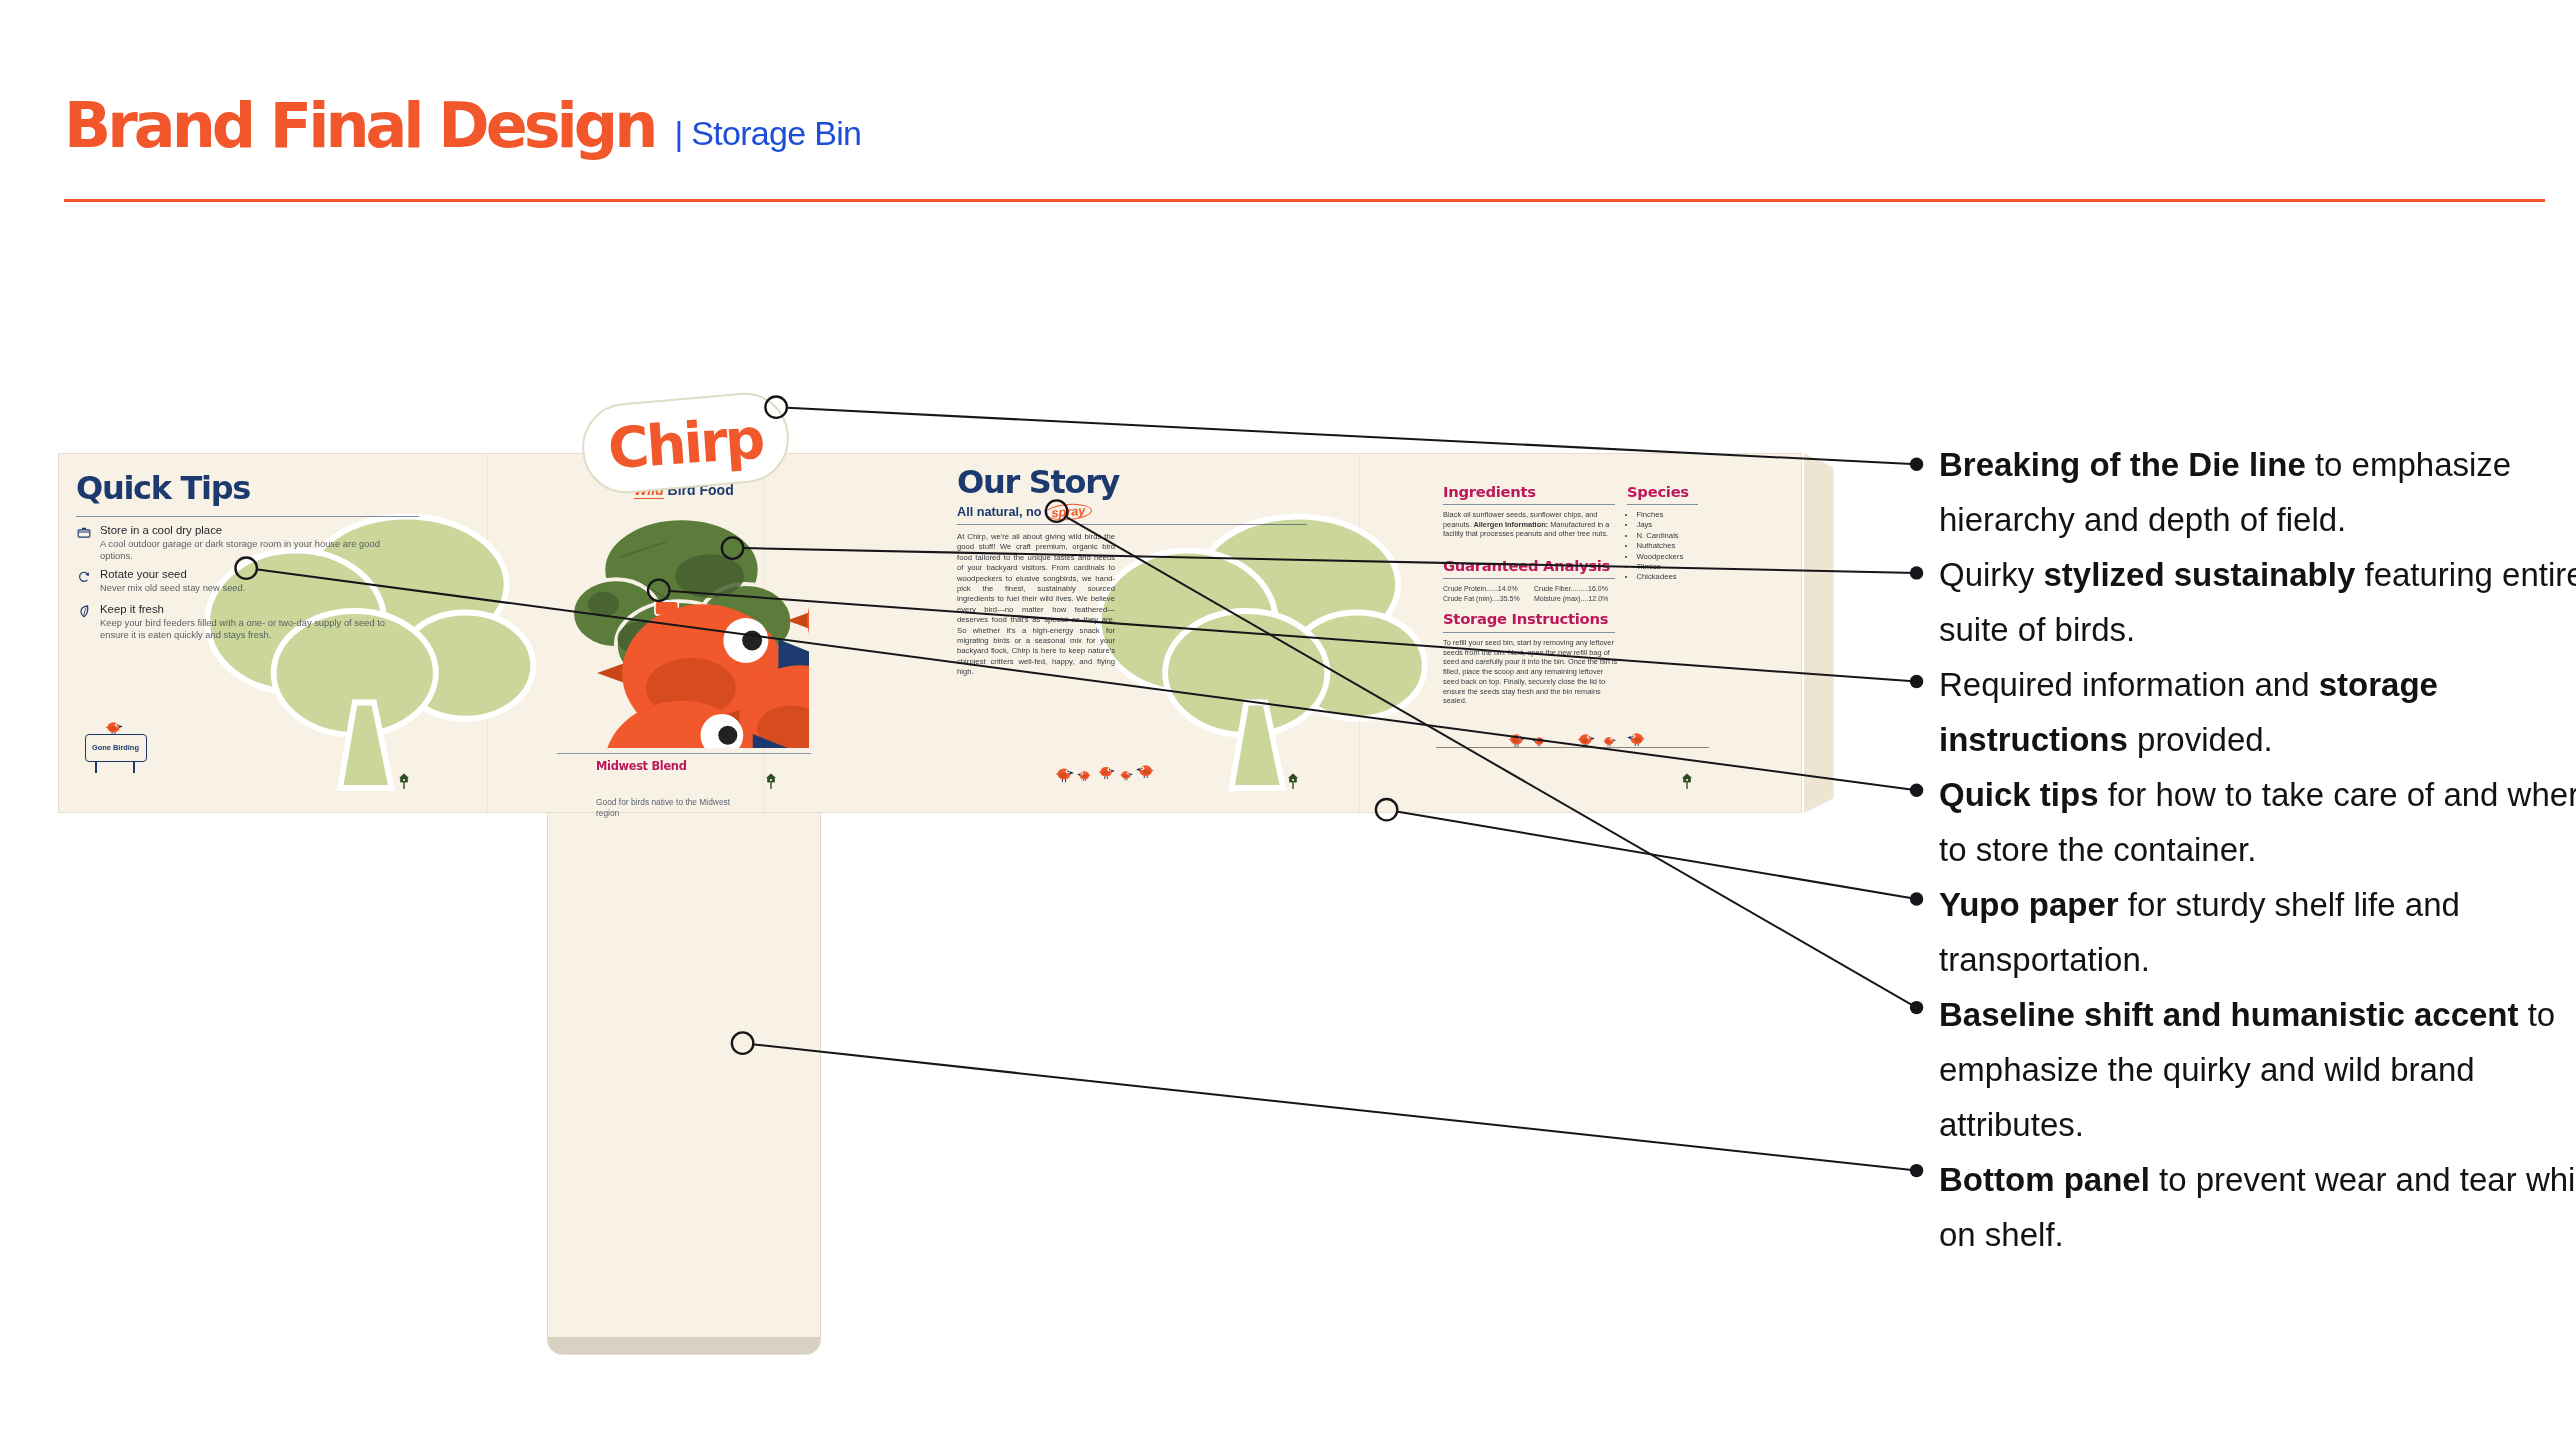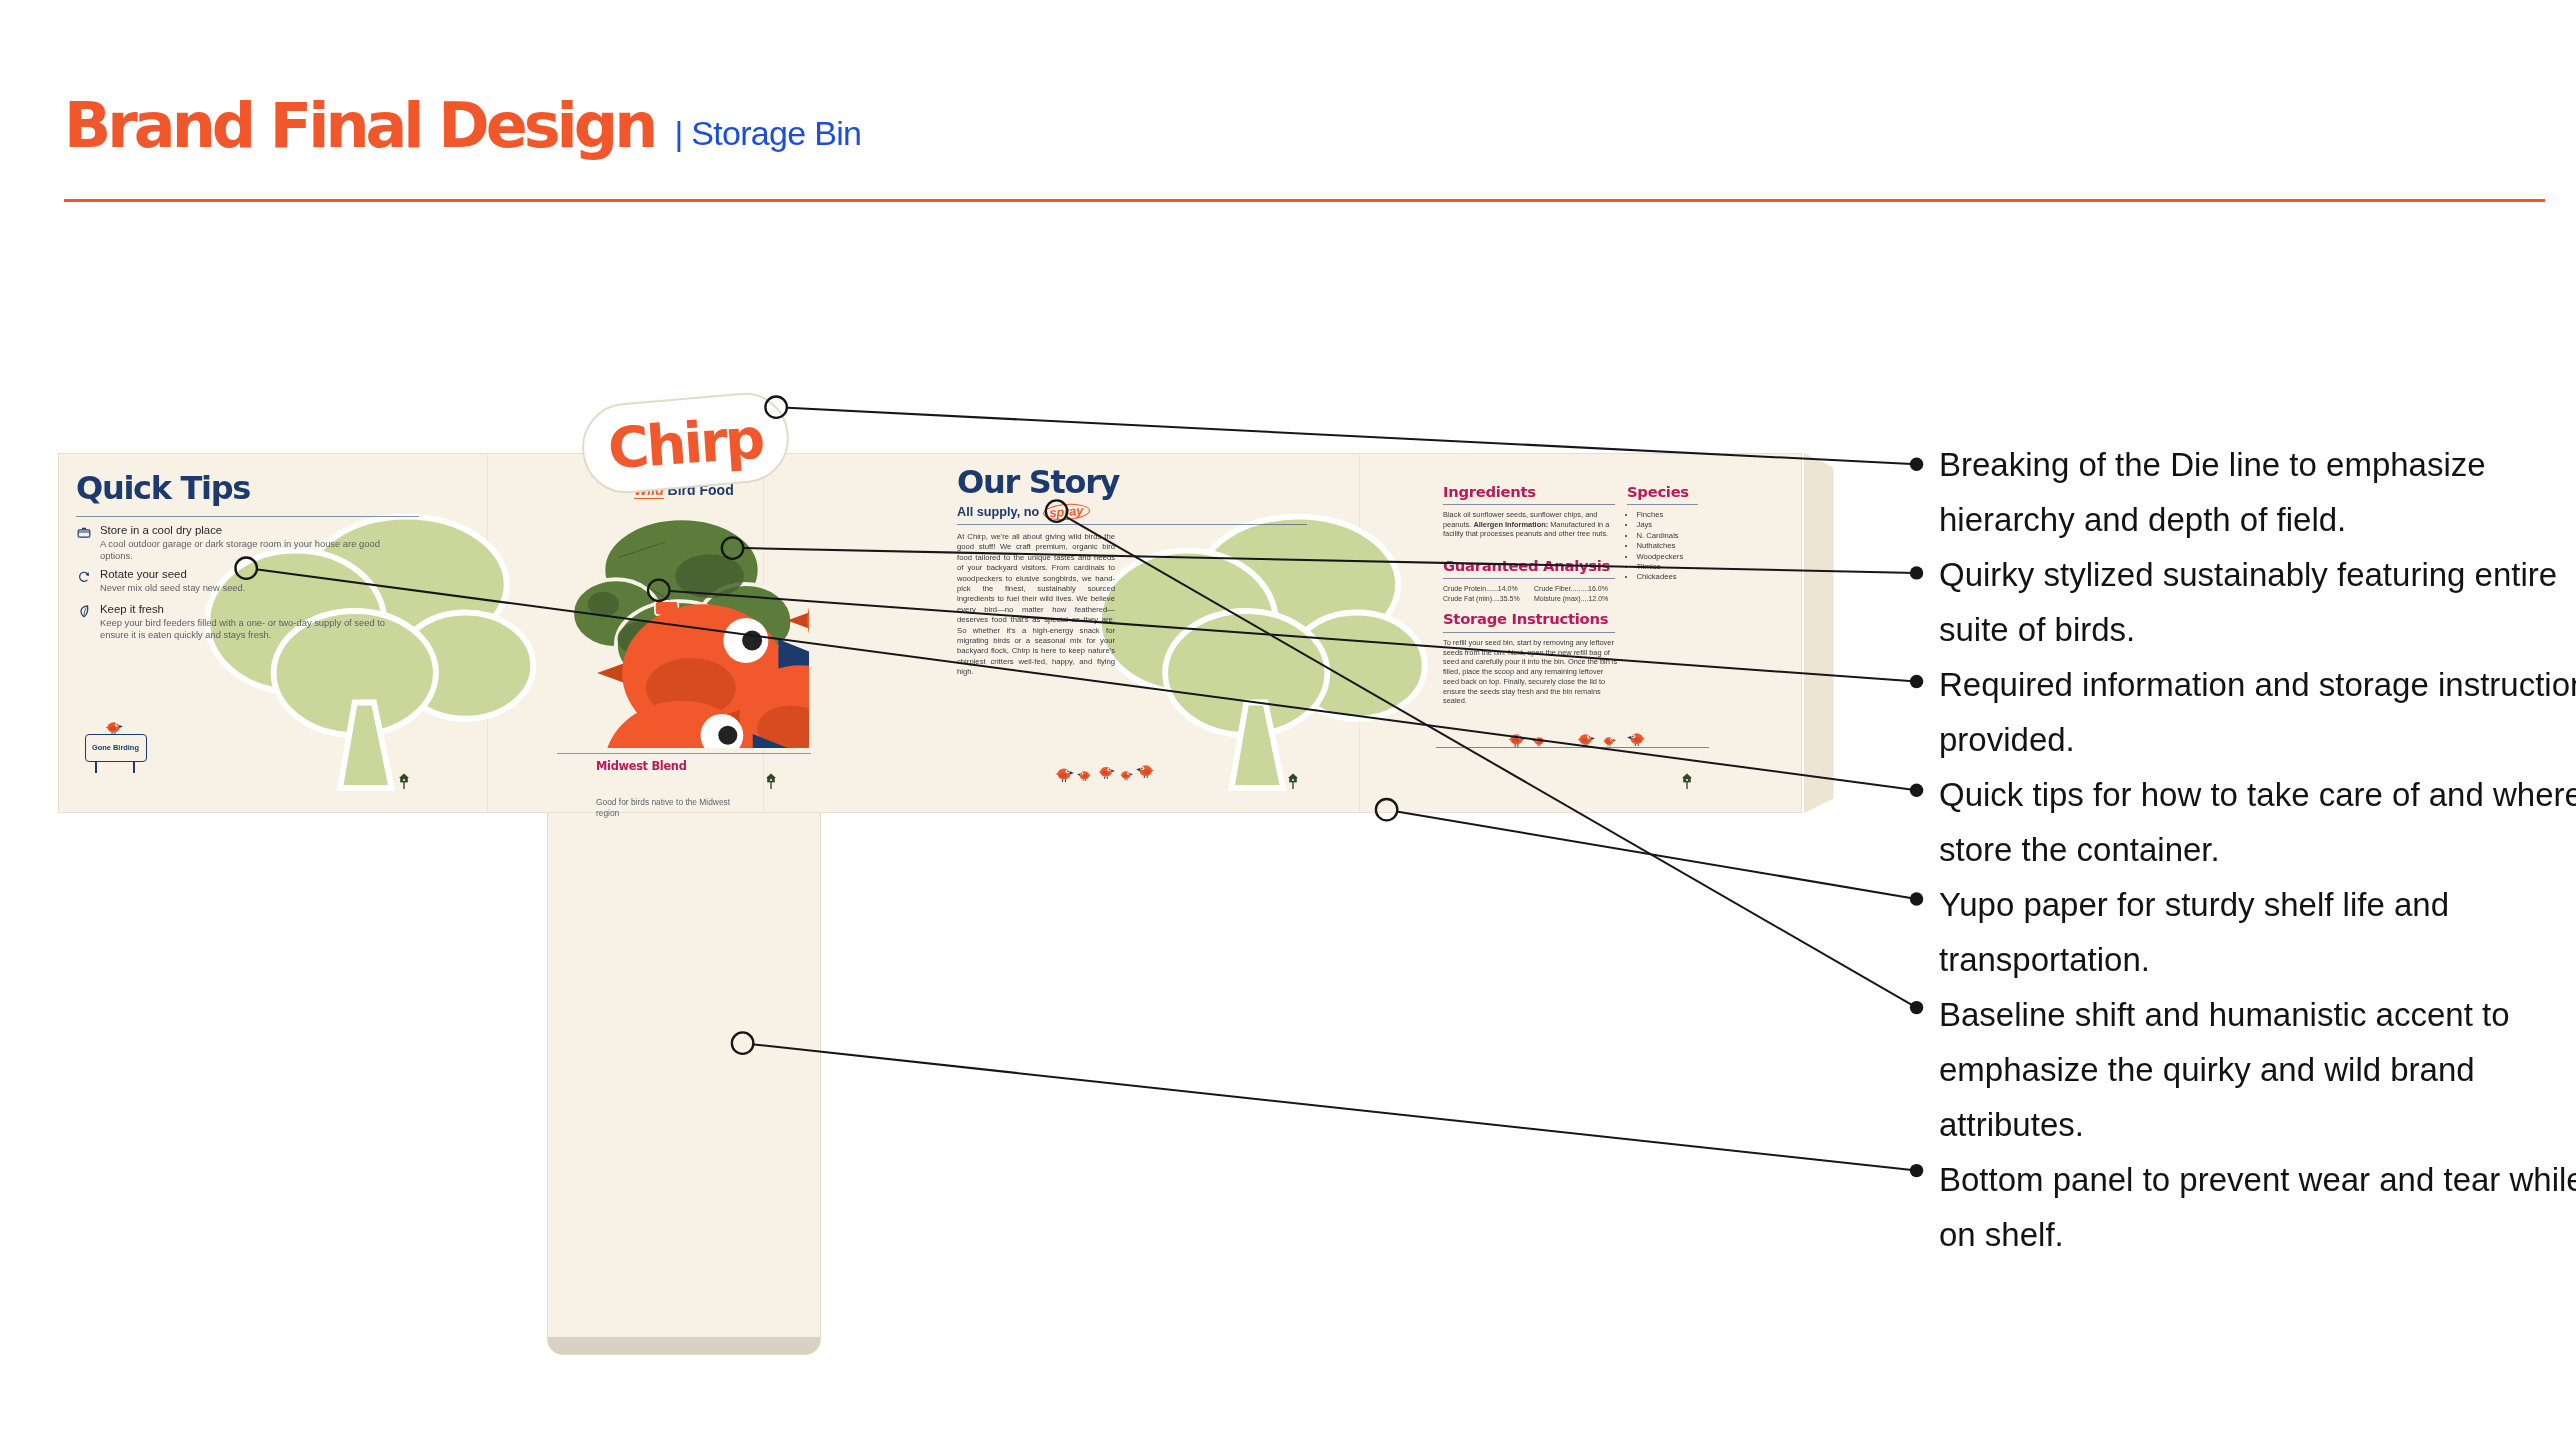--- a/index.html
+++ b/index.html
@@ -50,21 +50,21 @@
   .species-list{margin:0;padding-left:9.4px;font-size:7.7px;line-height:10.4px;color:#35393f;}
   .wire{height:1.3px;background:#8c8577;}
 
   .flap{left:547px;top:813px;width:274px;height:542px;background:#F8F2E6;border:1.3px solid #E3DCCA;
     border-top:none;border-radius:0 0 16px 16px;box-sizing:border-box;z-index:0;}
   .flap-lip{position:absolute;left:0;right:0;bottom:0;height:17.4px;background:#D8D2C2;border-radius:0 0 13.4px 13.4px;}
 
   .callouts{position:absolute;left:0;top:0;z-index:6;pointer-events:none;}
 
   .annotations{left:1939px;top:437px;width:684px;z-index:5;font-size:33px;line-height:55px;color:#131313;}
-  .annotations .b{font-weight:400;}
+  .annotations .b{font-weight:700;}
 
   .sign-box{width:62px;height:28px;border:1.3px solid #1D3A6E;border-radius:4px;background:#F8F2E6;
     display:flex;align-items:center;justify-content:center;text-align:center;
     font-size:7.4px;line-height:8px;font-weight:700;color:#1D3A6E;box-sizing:border-box;}
   .sign-leg{position:absolute;width:2px;height:10.7px;background:#1D3A6E;}
 </style>
 </head>
 <body>
 
 <svg style="position:absolute;width:0;height:0" aria-hidden="true">
@@ -202,21 +202,21 @@
     <div class="abs blendnote">Good for birds native to the Midwest region</div>
     <svg class="abs" style="left:706px;top:319px" width="12" height="16" viewBox="0 0 12 16">
         <use href="#bhouse"></use>
       </svg>
 
     <svg class="abs" style="left:1014px;top:42px" width="376" height="295" viewBox="0 0 250 200">
         <use href="#ptree"></use>
       </svg>
     <div class="abs h-lg" style="left:898px;top:9px">Our Story</div>
     <div class="abs subhead" style="left:898px;top:50px">
-      <span>All supply, no </span><span class="accent">spray</span>
+      <span>All natural, no </span><span class="accent">spray</span>
     </div>
     <div class="abs hline" style="left:898px;top:70px;width:350px"></div>
     <div class="abs sbody" style="left:898px;top:78px">At Chirp, we're all about giving wild birds the good stuff! We craft premium, organic bird food tailored to the unique tastes and needs of your backyard visitors. From cardinals to woodpeckers to elusive songbirds, we hand-pick the finest, sustainably sourced ingredients to fuel their wild lives. We believe every bird—no matter how feathered—deserves food that's as special as they are. So whether it's a high-energy snack for migrating birds or a seasonal mix for your backyard flock, Chirp is here to keep nature's chirpiest critters well-fed, happy, and flying high.</div>
     <svg class="abs" style="left:995px;top:310px" width="20" height="18" viewBox="0 0 20 18">
         <use href="#bird"></use>
       </svg>
     <svg class="abs" style="left:1018px;top:314px;transform:scaleX(-1)" width="14.8" height="13.4" viewBox="0 0 20 18">
         <use href="#bird"></use>
       </svg>
     <svg class="abs" style="left:1038px;top:309px" width="18" height="16" viewBox="0 0 20 18">

